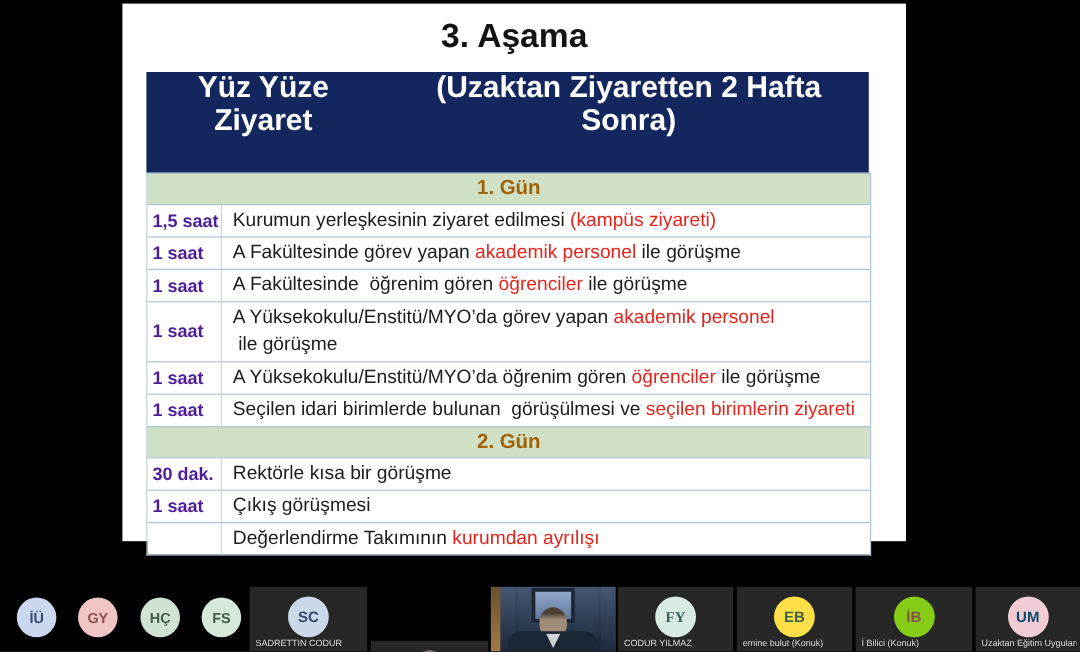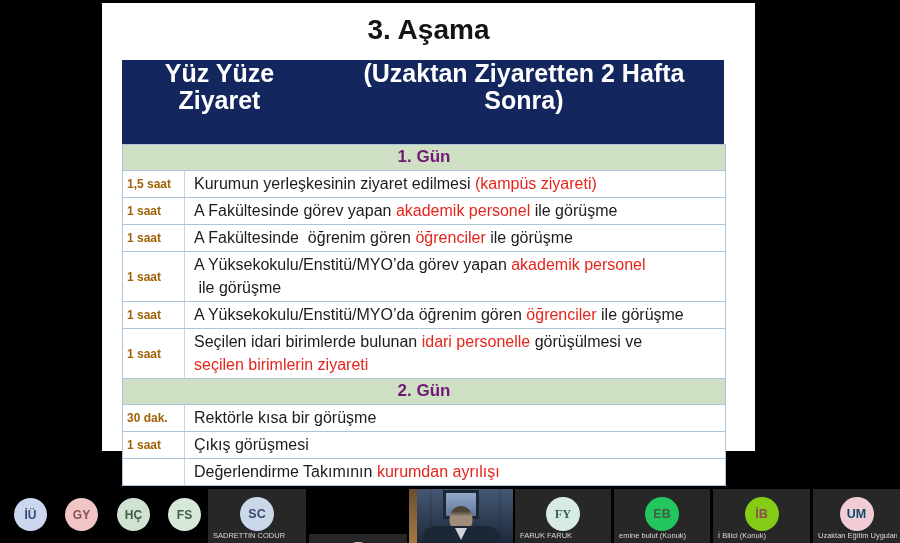--- a/index.html
+++ b/index.html
@@ -10,24 +10,24 @@
   
   .slide{position:absolute;left:102px;top:3px;width:653px;height:448px;background:#fff;}
   .slide-title{margin:0;padding-top:11px;text-align:center;font-size:28px;font-weight:bold;color:#141414;}
   .header-box{position:absolute;left:20px;top:57px;width:602px;height:84px;background:var(--hdr);
               color:#fff;font-weight:bold;text-align:center;display:flex;flex-direction:row;
               justify-content:center;gap:7px;}
   .hline{font-size:25px;line-height:27px;}
   .table{position:absolute;left:20px;top:141px;width:602px;
          border-left:1px solid var(--bor);border-right:1px solid var(--bor);border-bottom:1px solid var(--bor);}
   .sec{background:var(--sec);border-top:1px solid var(--bor);font-weight:bold;font-size:17px;
-       text-align:center;padding:2px 0 3px;color:#701a75;}
+       text-align:center;padding:2px 0 3px;color:#a16207;}
   .row{display:flex;border-top:1px solid var(--bor);background:#fff;min-height:24px;}
-  .dur{width:57px;min-width:57px;border-right:1px solid var(--borlight);font-weight:bold;font-size:12px;
-       display:flex;align-items:center;padding-left:4px;color:#a16207;}
+  .dur{width:57px;min-width:57px;border-right:1px solid var(--borlight);font-weight:bold;font-size:15px;
+       display:flex;align-items:center;padding-left:4px;color:#4c1d95;}
   .desc{flex:1;font-size:16px;line-height:23px;padding:1px 4px 2px 9px;color:#1c1c1c;
         display:flex;flex-wrap:wrap;align-content:center;}
   .desc span{white-space:pre-wrap;}
   .red{color:var(--red);}
 
   
   .bar{position:absolute;left:0;top:488px;width:900px;height:55px;background:#000;}
   .avatar{position:absolute;top:10px;width:33px;height:33px;border-radius:50%;
           display:flex;align-items:center;justify-content:center;font-size:12px;font-weight:bold;}
   .tile{position:absolute;top:1px;height:54px;background:#272727;overflow:hidden;}
@@ -100,21 +100,20 @@
           <div class="desc">
             <span>A Yüksekokulu/Enstitü/MYO’da öğrenim gören </span>
             <span class="red">öğrenciler</span>
             <span> ile görüşme</span>
           </div>
         </div>
         <div class="row">
           <div class="dur">1 saat</div>
           <div class="desc">
             <span>Seçilen idari birimlerde bulunan </span>
-            <span class="red">idari personelle</span>
             <span> görüşülmesi ve </span>
             <span class="red">seçilen birimlerin ziyareti</span>
           </div>
         </div>
         <div class="sec">2. Gün</div>
         <div class="row">
           <div class="dur">30 dak.</div>
           <div class="desc">
             <span>Rektörle kısa bir görüşme</span>
           </div>
@@ -150,24 +149,24 @@
       <div class="tile video-tile" style="left: 409px; width: 104px;">
         <div class="vid-panels"></div>
         <div class="vid-door"></div>
         <div class="vid-frame"></div>
         <div class="vid-head"></div>
         <div class="vid-body"></div>
         <div class="vid-shirt"></div>
       </div>
       <div class="tile" style="left: 515px; width: 96px;">
         <div class="tile-circle" style="background: rgb(216, 235, 227); color: rgb(54, 99, 90); font-family: Liberation Serif, serif;">FY</div>
-        <div class="tile-label">FARUK FARUK</div>
+        <div class="tile-label">CODUR YILMAZ</div>
       </div>
       <div class="tile" style="left: 614px; width: 96px;">
-        <div class="tile-circle" style="background: #22c55e; color: rgb(63, 95, 70);">EB</div>
+        <div class="tile-circle" style="background: #fde047; color: rgb(63, 95, 70);">EB</div>
         <div class="tile-label">emine bulut (Konuk)</div>
       </div>
       <div class="tile" style="left: 713px; width: 97px;">
         <div class="tile-circle" style="background: #84cc16; color: rgb(138, 79, 79);">İB</div>
         <div class="tile-label">İ Bilici (Konuk)</div>
       </div>
       <div class="tile" style="left: 813px; width: 87px;">
         <div class="tile-circle" style="background: rgb(241, 204, 213); color: #0c4a6e;">UM</div>
         <div class="tile-label">Uzaktan Eğitim Uygulama ve Ara</div>
       </div>

